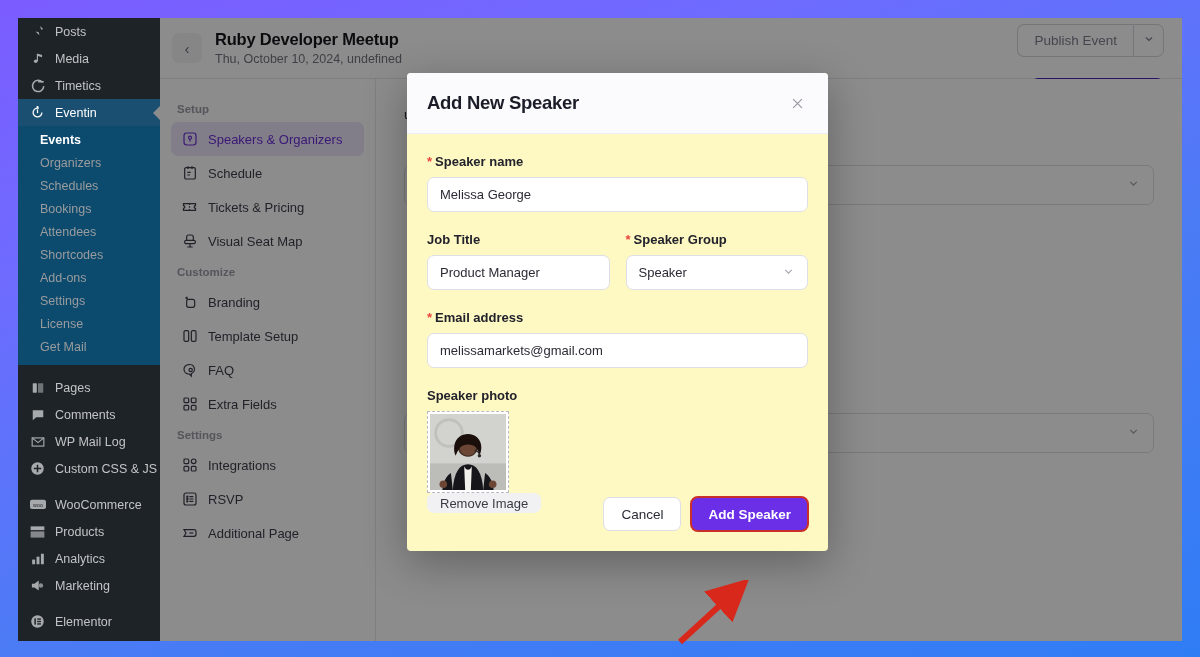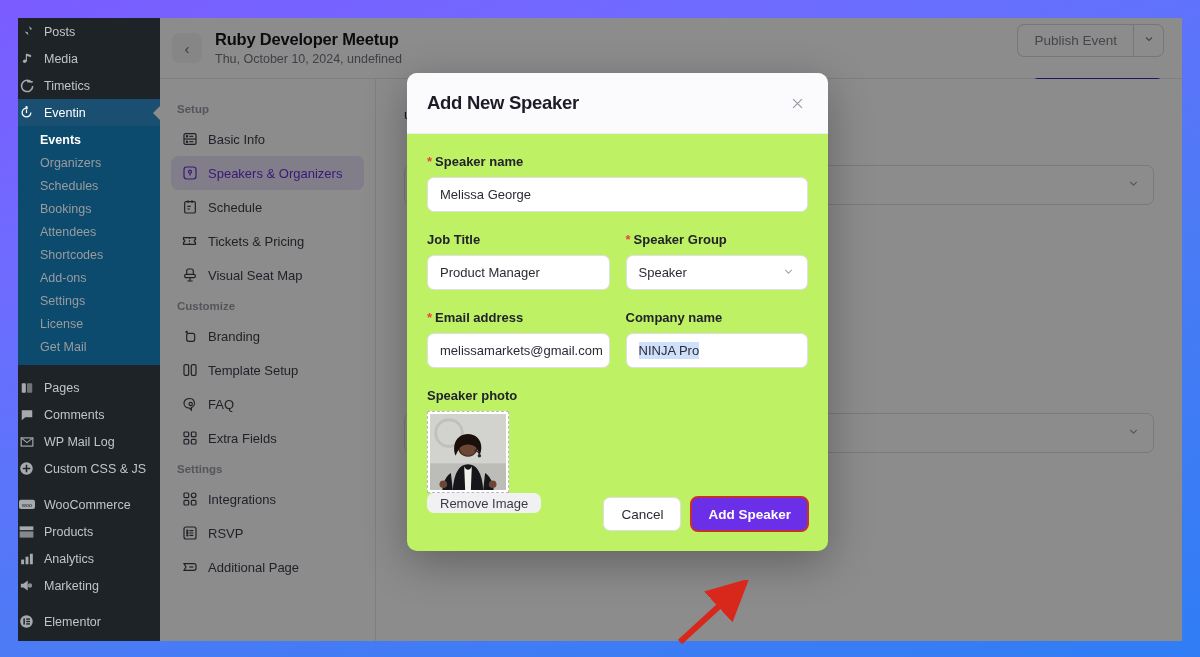--- a/index.html
+++ b/index.html
@@ -29,20 +29,21 @@
     width: 142px; height: 623px;
     background: #1d2327;
     color: #c3c4c7;
     font-size: 12.5px;
     overflow: hidden;
   }
   .wp-item {
     display: flex; align-items: center;
     gap: 9px;
     height: 27px;
+    padding-left: 11px;
     color: #c3c4c7;
     white-space: nowrap;
   }
   .wp-item .wp-ico {
     width: 17px; height: 17px;
     display: flex; align-items: center; justify-content: center;
     color: #a7aaad;
     flex: 0 0 17px;
   }
   .wp-item.active {
@@ -206,22 +207,22 @@
   .ghost-select.second { margin-top: 208px; }
 
   
   #modal-wrap {
     position: absolute;
     left: 389px; top: 55px;
     width: 421px;
     z-index: 60;
   }
   #modal {
-    background: #bef264;
-    border-radius: 10px;
+    background: #fef9c3;
+    border-radius: 4px;
     box-shadow: 0 12px 44px rgba(0,0,0,0.3);
     overflow: hidden;
   }
   #modal-header {
     height: 61px;
     background: #fbfbfd;
     border-bottom: 1px solid #edeef2;
     display: flex; align-items: center;
     padding: 0 20px;
   }
@@ -502,33 +503,20 @@
             </span>
           </div>
         </div>
         <div id="save-btn">Save Changes</div>
       </div>
     </div>
 
     <aside id="settings-nav">
       <div class="nav-group-label">Setup</div>
 
-      <div class="nav-item">
-        <span class="nav-ico">
-          <svg width="16" height="16" viewBox="0 0 24 24" fill="none" stroke="currentColor" stroke-width="1.8">
-              <rect x="3" y="4" width="18" height="16" rx="2"></rect>
-              <path d="M3 12h18"></path>
-              <circle cx="7.5" cy="8" r="1" fill="currentColor"></circle>
-              <path d="M11 8h6"></path>
-              <circle cx="7.5" cy="16" r="1" fill="currentColor"></circle>
-              <path d="M11 16h6"></path>
-            </svg>
-        </span>
-        <span>Basic Info</span>
-      </div>
       <div class="nav-item active">
         <span class="nav-ico">
           <svg width="16" height="16" viewBox="0 0 24 24" fill="none" stroke="currentColor" stroke-width="1.8">
               <rect x="3" y="3" width="18" height="18" rx="4"></rect>
               <circle cx="12" cy="10" r="2.2"></circle>
               <path d="M12 12.3v3.4"></path>
             </svg>
         </span>
         <span>Speakers &amp; Organizers</span>
       </div>
@@ -708,28 +696,20 @@
           </div>
         </div>
 
         <div class="fld-row mb20">
           <div class="fld">
             <div class="fld-label">
               <span class="req">*</span>
               <span>Email address</span>
             </div>
             <div class="inp">melissamarkets@gmail.com</div>
-          </div>
-          <div class="fld">
-            <div class="fld-label">
-              <span>Company name</span>
-            </div>
-            <div class="inp">
-              <span class="sel-text">NINJA Pro</span>
-            </div>
           </div>
         </div>
 
         <div>
           <div class="fld-label">
             <span>Speaker photo</span>
           </div>
           <div id="photo-box">
             <div id="photo-img">
               <svg width="100%" height="100%" viewBox="0 0 80 80" preserveAspectRatio="xMidYMid slice">

